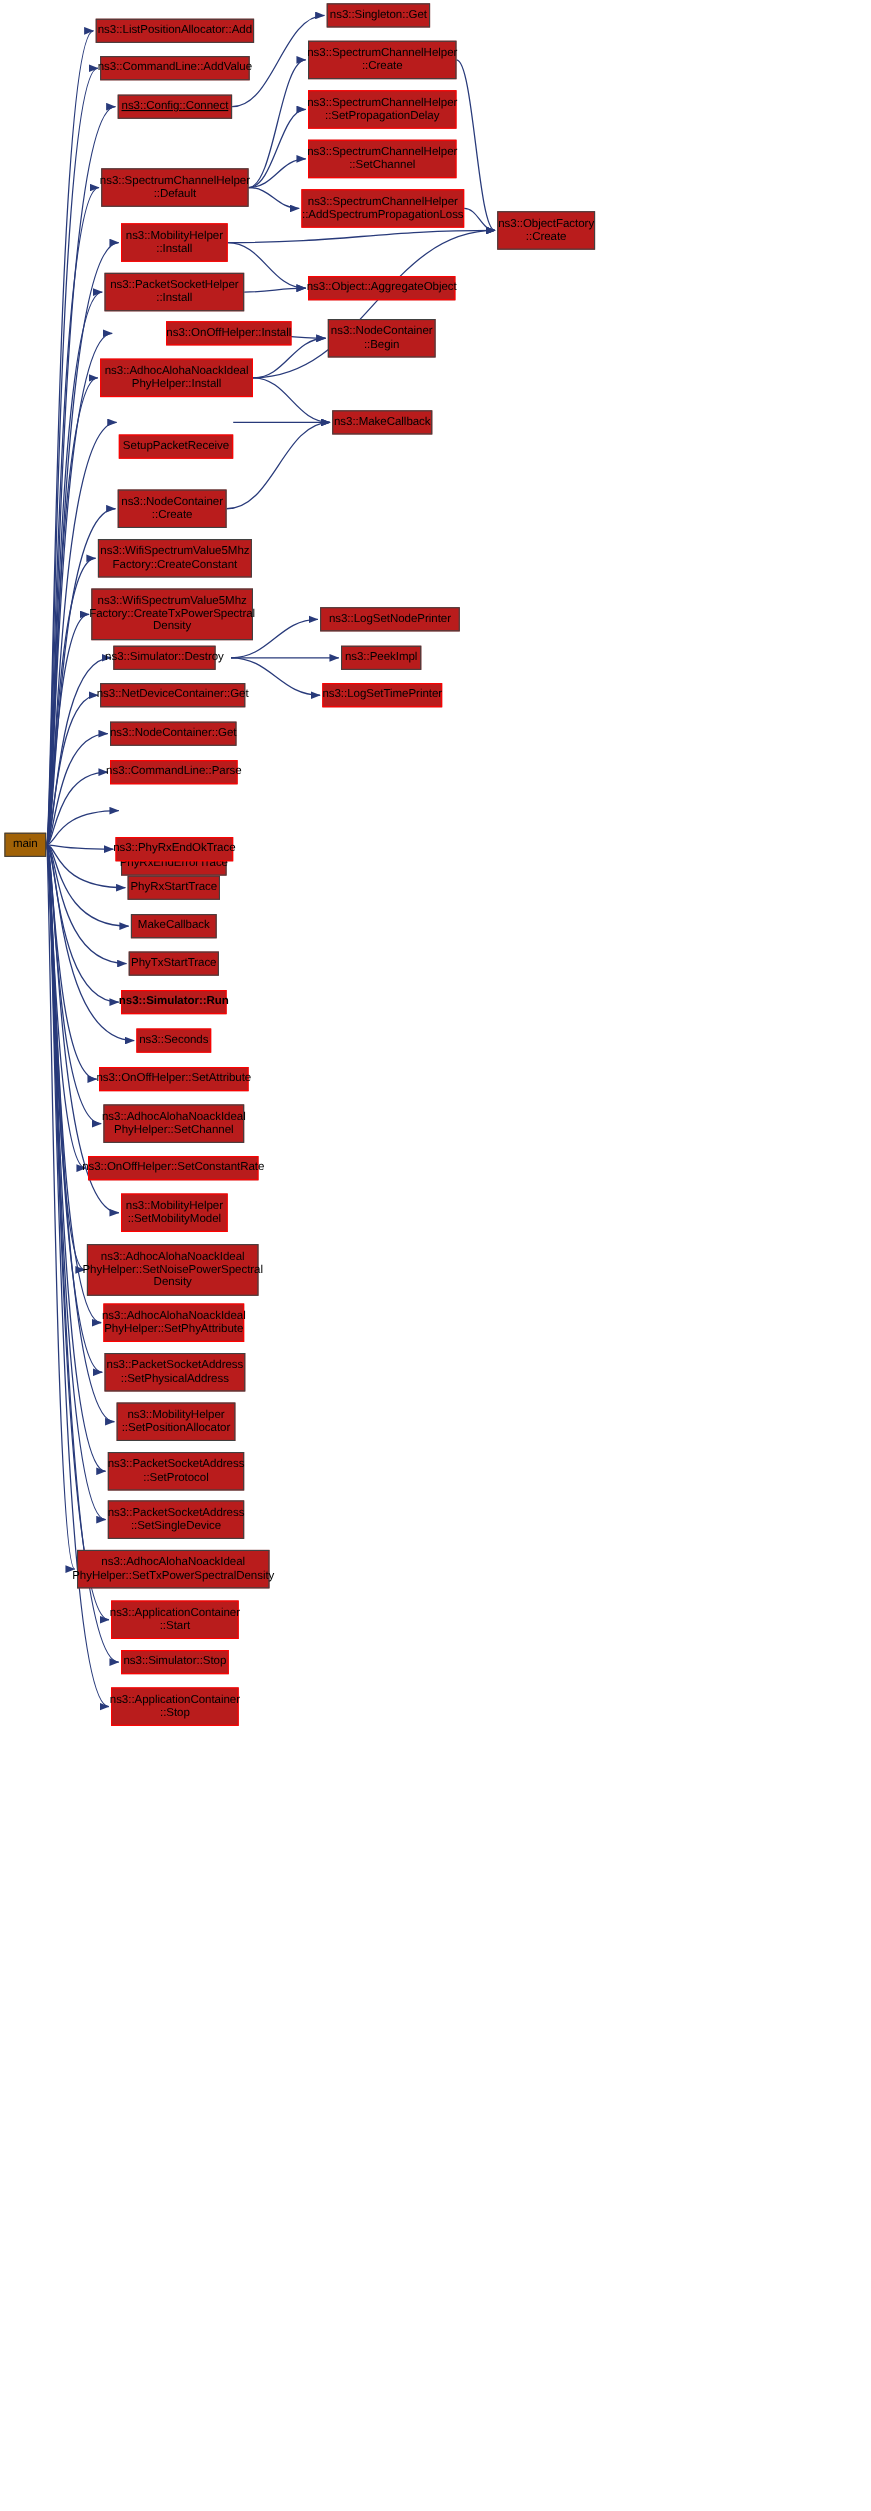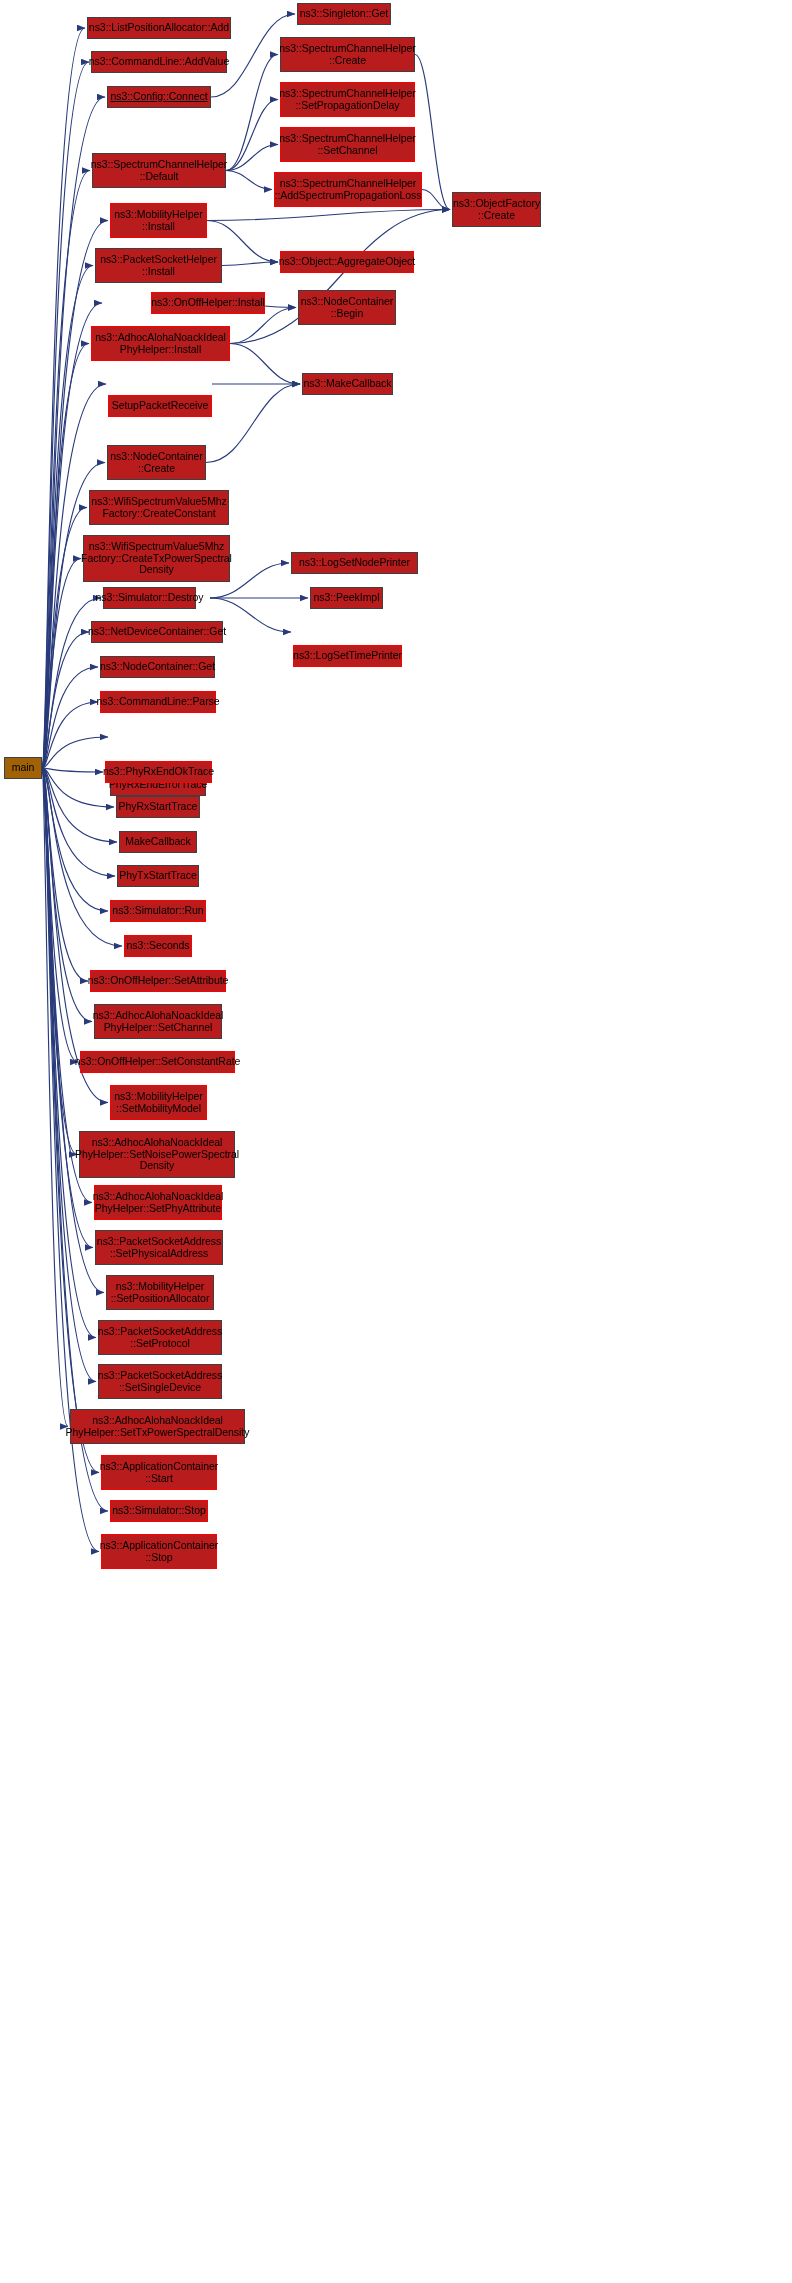--- a/index.html
+++ b/index.html
@@ -117,21 +117,21 @@
 Density</div>
     <div class="node" style="left: 103px; top: 587px; width: 93px; height: 22px;">ns3::Simulator::Destroy</div>
     <div class="node" style="left: 91px; top: 621px; width: 132px; height: 22px;">ns3::NetDeviceContainer::Get</div>
     <div class="node" style="left: 100px; top: 656px; width: 115px; height: 22px;">ns3::NodeContainer::Get</div>
     <div class="node red" style="left: 100px; top: 691px; width: 116px; height: 22px;">ns3::CommandLine::Parse</div>
     <div class="node" style="left: 110px; top: 726px; width: 96px; height: 22px; margin-top: 48px;">PhyRxEndErrorTrace</div>
     <div class="node red" style="left: 105px; top: 761px; width: 107px; height: 22px;">ns3::PhyRxEndOkTrace</div>
     <div class="node" style="left: 116px; top: 796px; width: 84px; height: 22px;">PhyRxStartTrace</div>
     <div class="node" style="left: 119px; top: 831px; width: 78px; height: 22px;">MakeCallback</div>
     <div class="node" style="left: 117px; top: 865px; width: 82px; height: 22px;">PhyTxStartTrace</div>
-    <div class="node red" style="left: 110px; top: 900px; width: 96px; height: 22px;">ns3::Simulator::Run</div>
+    <div class="node red" style="left: 110px; top: 900px; width: 96px; height: 22px; font-weight: bold;">ns3::Simulator::Run</div>
     <div class="node red" style="left: 124px; top: 935px; width: 68px; height: 22px;">ns3::Seconds</div>
     <div class="node red" style="left: 90px; top: 970px; width: 136px; height: 22px;">ns3::OnOffHelper::SetAttribute</div>
     <div class="node" style="left: 94px; top: 1004px; width: 128px; height: 35px;">ns3::AdhocAlohaNoackIdeal
 PhyHelper::SetChannel</div>
     <div class="node red" style="left: 80px; top: 1051px; width: 155px; height: 22px;">ns3::OnOffHelper::SetConstantRate</div>
     <div class="node red" style="left: 110px; top: 1085px; width: 97px; height: 35px;">ns3::MobilityHelper
 ::SetMobilityModel</div>
     <div class="node" style="left: 79px; top: 1131px; width: 156px; height: 47px;">ns3::AdhocAlohaNoackIdeal
 PhyHelper::SetNoisePowerSpectral
 Density</div>
@@ -160,16 +160,16 @@
     <div class="node red" style="left: 280px; top: 127px; width: 135px; height: 35px;">ns3::SpectrumChannelHelper
 ::SetChannel</div>
     <div class="node red" style="left: 274px; top: 172px; width: 148px; height: 35px;">ns3::SpectrumChannelHelper
 ::AddSpectrumPropagationLoss</div>
     <div class="node red" style="left: 280px; top: 251px; width: 134px; height: 22px;">ns3::Object::AggregateObject</div>
     <div class="node" style="left: 298px; top: 290px; width: 98px; height: 35px;">ns3::NodeContainer
 ::Begin</div>
     <div class="node" style="left: 302px; top: 373px; width: 91px; height: 22px;">ns3::MakeCallback</div>
     <div class="node" style="left: 291px; top: 552px; width: 127px; height: 22px;">ns3::LogSetNodePrinter</div>
     <div class="node" style="left: 310px; top: 587px; width: 73px; height: 22px;">ns3::PeekImpl</div>
-    <div class="node red" style="left: 293px; top: 621px; width: 109px; height: 22px; margin-top: 24px;">ns3::LogSetTimePrinter</div>
+    <div class="node red" style="left: 293px; top: 621px; width: 109px; height: 22px;">ns3::LogSetTimePrinter</div>
     <div class="node" style="left: 452px; top: 192px; width: 89px; height: 35px;">ns3::ObjectFactory
 ::Create</div>
   </div>
 
 </body></html>

